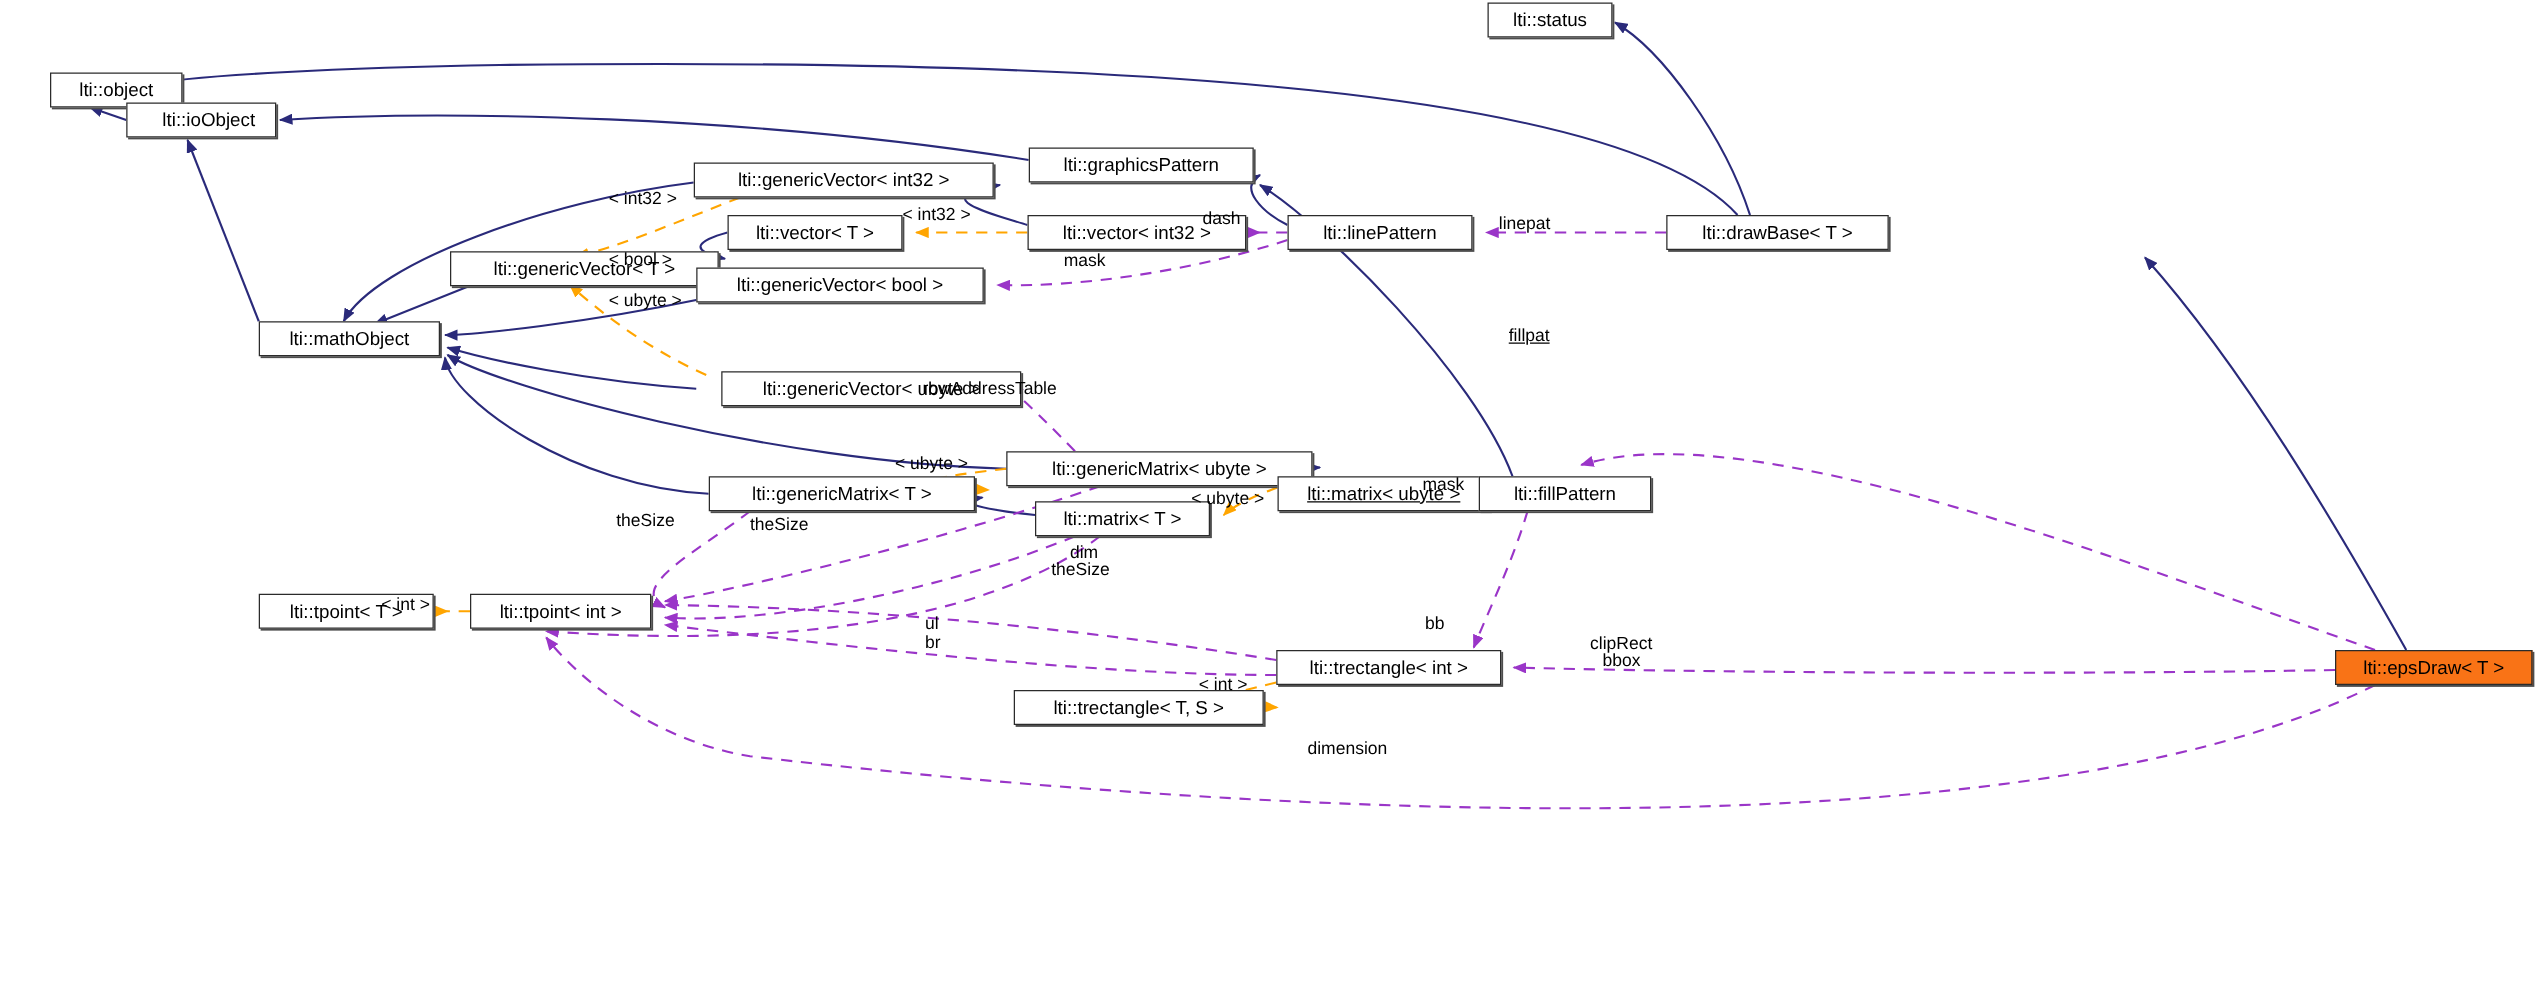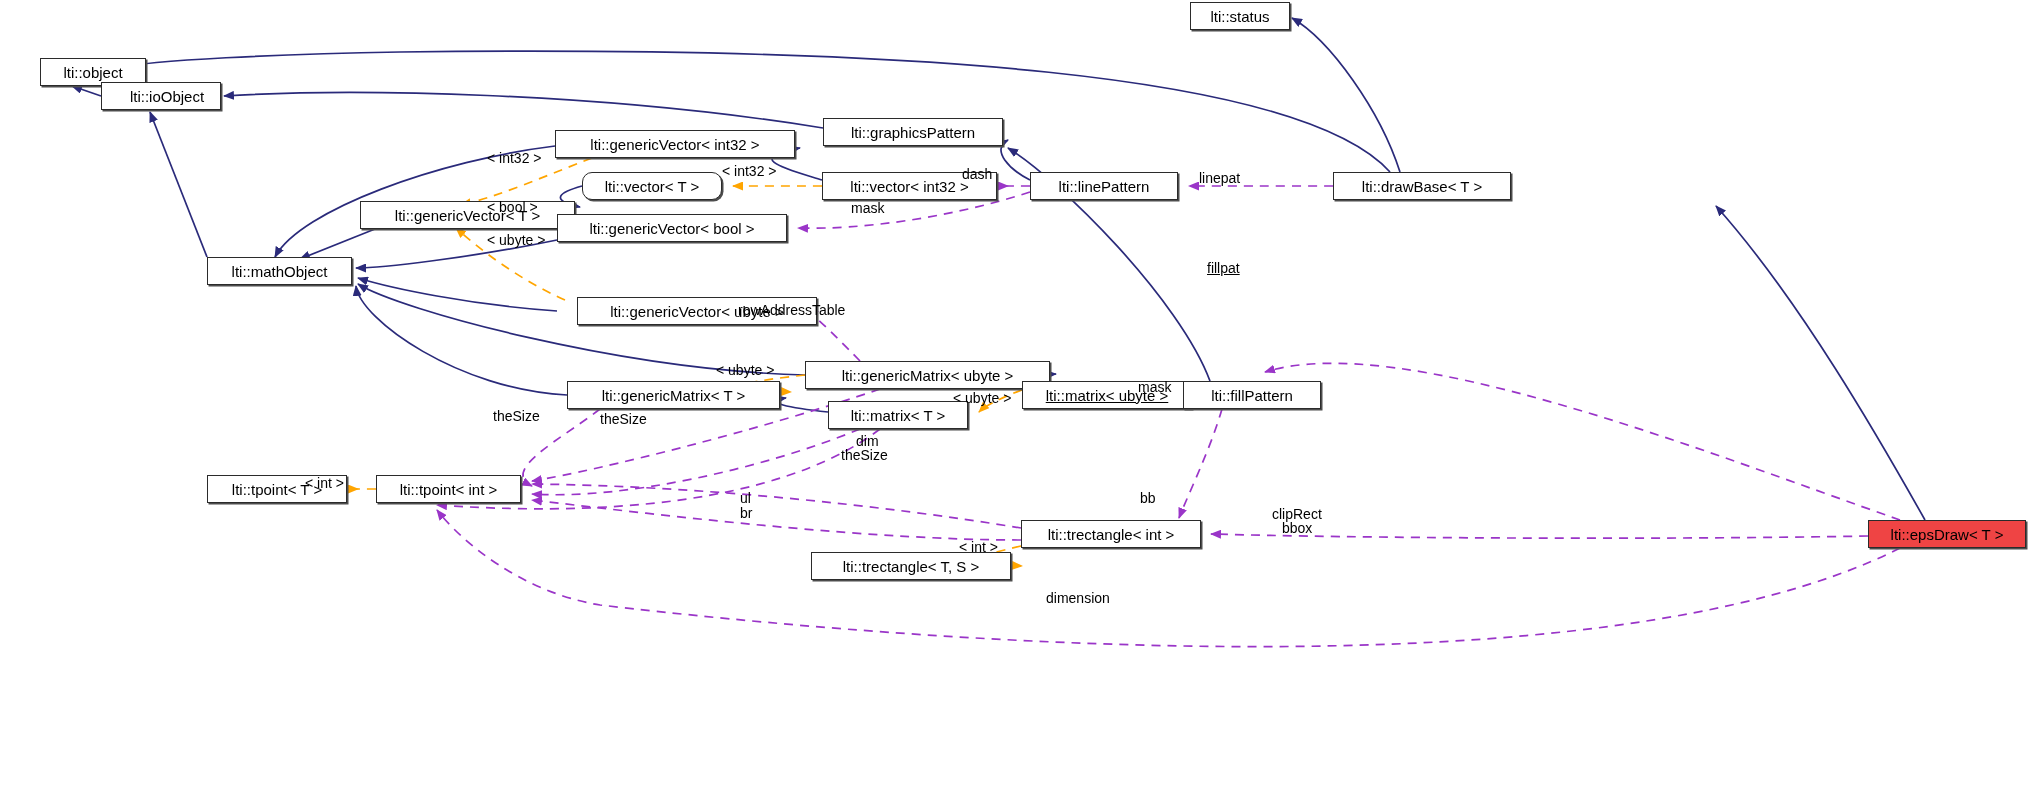--- a/index.html
+++ b/index.html
@@ -12,21 +12,21 @@
     border:1px solid #2b2b2b;
     background:#ffffff;
     color:#000000;
     font-size:15px;
     line-height:1;
     display:flex;align-items:center;justify-content:center;
     white-space:nowrap;
     box-shadow:1.5px 1.5px 0 0 #4d4d4d;
     cursor:pointer;
   }
-  .node.highlight{background:#ef4444;text-align:right;}
+  .node.highlight{background:#f97316;text-align:right;}
   .elabel{
     position:absolute;
     font-size:14px;
     color:#000000;
     white-space:nowrap;
     background:transparent;
     line-height:1.05;
     text-align:center;
   }
 </style>
@@ -158,21 +158,21 @@
       </div>
       <div class="node" style="left: 555px; top: 130px; width: 240px; height: 28px;">
         <span>lti::genericVector&lt; int32 &gt;</span>
       </div>
       <div class="node" style="left: 557px; top: 214px; width: 230px; height: 28px;">
         <span>lti::genericVector&lt; bool &gt;</span>
       </div>
       <div class="node" style="left: 557px; top: 297px; width: 240px; height: 28px; margin-left: 20px;">
         <span>lti::genericVector&lt; ubyte &gt;</span>
       </div>
-      <div class="node" style="left: 582px; top: 172px; width: 140px; height: 28px; border-radius: 10px;">
+      <div class="node" style="left: 582px; top: 172px; width: 140px; height: 28px;">
         <span>lti::vector&lt; T &gt;</span>
       </div>
       <div class="node" style="left: 822px; top: 172px; width: 175px; height: 28px;">
         <span>lti::vector&lt; int32 &gt;</span>
       </div>
       <div class="node" style="left: 823px; top: 118px; width: 180px; height: 28px;">
         <span>lti::graphicsPattern</span>
       </div>
       <div class="node" style="left: 1030px; top: 172px; width: 148px; height: 28px;">
         <span>lti::linePattern</span>

